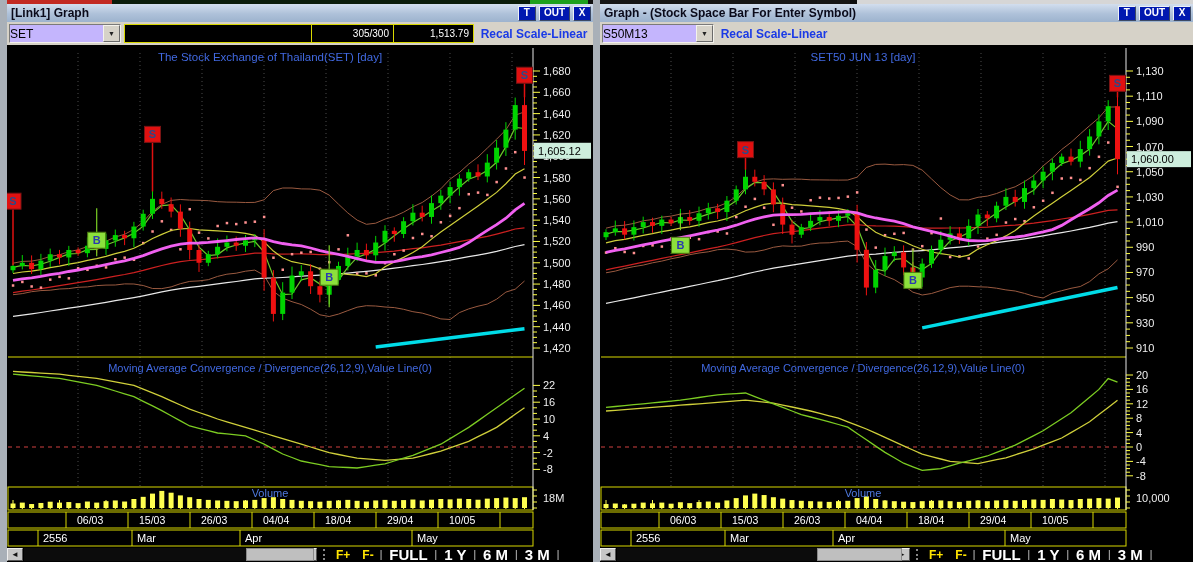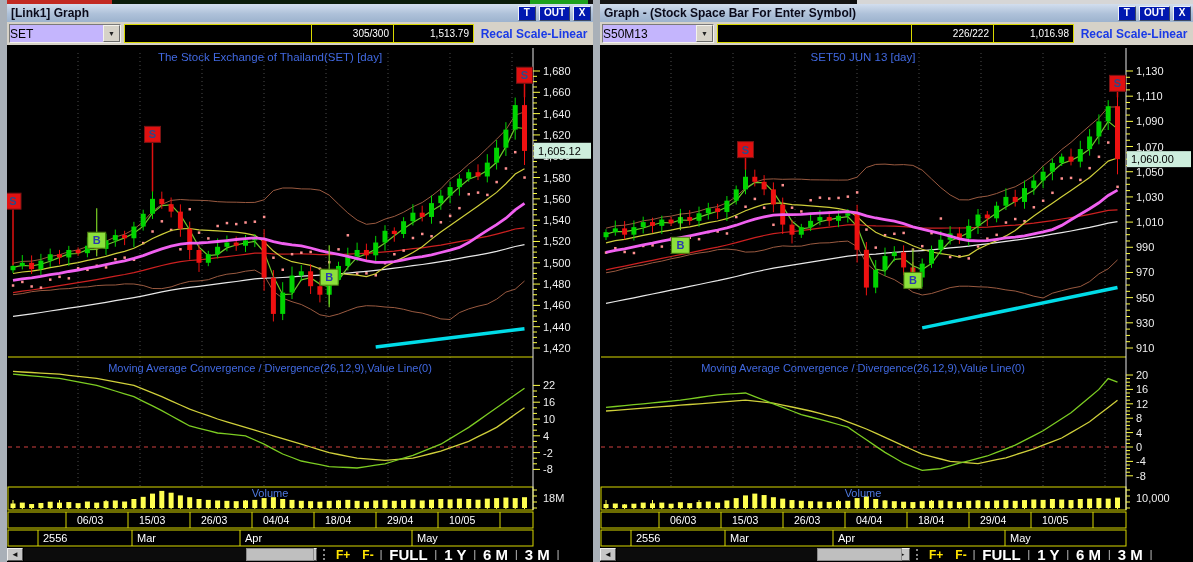--- a/index.html
+++ b/index.html
@@ -563,25 +563,20 @@
       <span class="tb-title">Graph  - (Stock Space Bar For Enter Symbol)</span>
       <button class="tb-btn">T</button>
       <button class="tb-btn">OUT</button>
       <button class="tb-btn">X</button>
     </div>
     <div class="controls">
       <div class="combo">
         <span>S50M13</span>
         <span class="combo-arrow">▼</span>
       </div>
-      <div class="quote">
-        <span class="q-spacer"></span>
-        <span class="q-cell">226/222</span>
-        <span class="q-cell last">1,016.98</span>
-      </div>
       <div class="recal">Recal Scale-Linear</div>
     </div>
     <div class="chart-wrap">
       <svg id="svgR" width="593" height="502">
           <rect x="0" y="0" width="593" height="502" fill="#000"></rect>
           <defs>
             <clipPath id="cm1">
               <rect x="1" y="5" width="525" height="306"></rect>
             </clipPath>
             <clipPath id="cq1">

